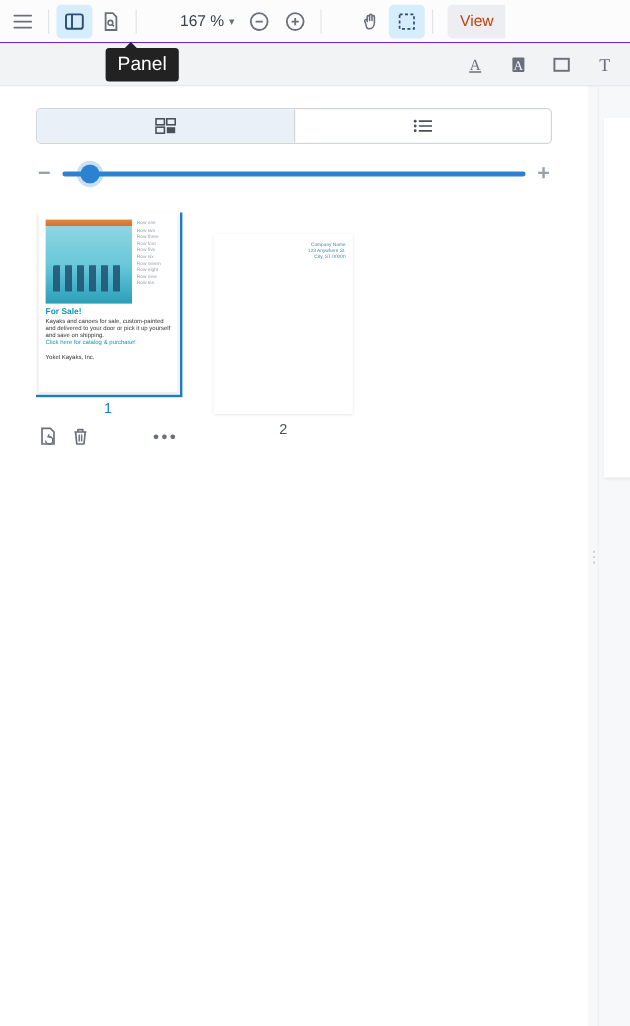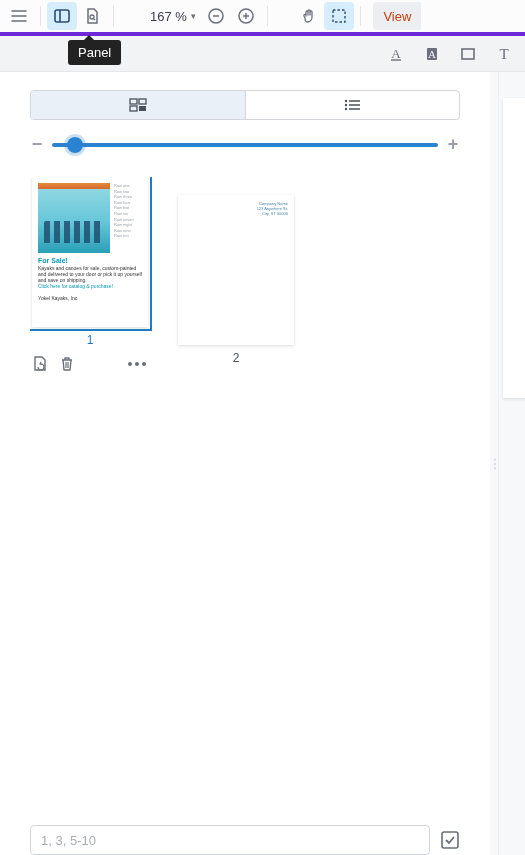--- a/index.html
+++ b/index.html
@@ -9,21 +9,21 @@
     background: #f7f8fa;
     width: 525px;
     height: 855px;
     overflow: hidden;
     font-size: 13px;
     color: #333;
   }
   .toolbar {
     height: 36px;
     background: #fcfcfd;
-    border-bottom: 4px solid #6d28d9;
+    border-bottom: 1px solid #6d28d9;
     display: flex;
     align-items: center;
     padding: 0 4px;
   }
   .tb-btn {
     width: 30px;
     height: 28px;
     display: flex;
     align-items: center;
     justify-content: center;
@@ -75,24 +75,24 @@
   }
   .ann-btn {
     width: 34px; height:28px;
     display:flex; align-items:center; justify-content:center;
     border-radius:4px; cursor:pointer; color:#6a6f7b;
   }
 
   .tooltip {
     position: absolute;
     top: 40px;
-    left: 68px;
+    left: 88px;
     background: #222;
     color: #fff;
-    font-size: 13px;
+    font-size: 16px;
     padding: 5px 10px;
     border-radius: 3px;
     white-space: nowrap;
   }
   .tooltip::before {
     content: '';
     position: absolute;
     top: -5px;
     left: 16px;
     border: 5px solid transparent;
@@ -398,29 +398,20 @@
             <div>Company Name</div>
             <div>123 Anywhere St.</div>
             <div>City, ST 00000</div>
           </div>
         </div>
         <div class="thumb-num">2</div>
       </div>
 
     </div>
 
-    <div class="bottom-row">
-      <input class="page-input" placeholder="1, 3, 5-10" style="">
-      <div style="cursor:pointer">
-        <svg width="20" height="20" viewBox="0 0 20 20">
-            <rect x="2" y="2" width="16" height="16" rx="2" fill="none" stroke="#6a6f7b" stroke-width="1.6"></rect>
-            <path d="M6 10l3 3 5-6" fill="none" stroke="#6a6f7b" stroke-width="1.8"></path>
-          </svg>
-      </div>
-    </div>
 
   </div>
 
   <div class="drag-handle">⋮</div>
 
   <div class="doc-area" style="position:relative">
     <div style="position:absolute; top:26px; left:4px; width:50px; height:300px; background:#fff; box-shadow:0 1px 3px rgba(0,0,0,0.12);"></div>
   </div>
 </div>
 

